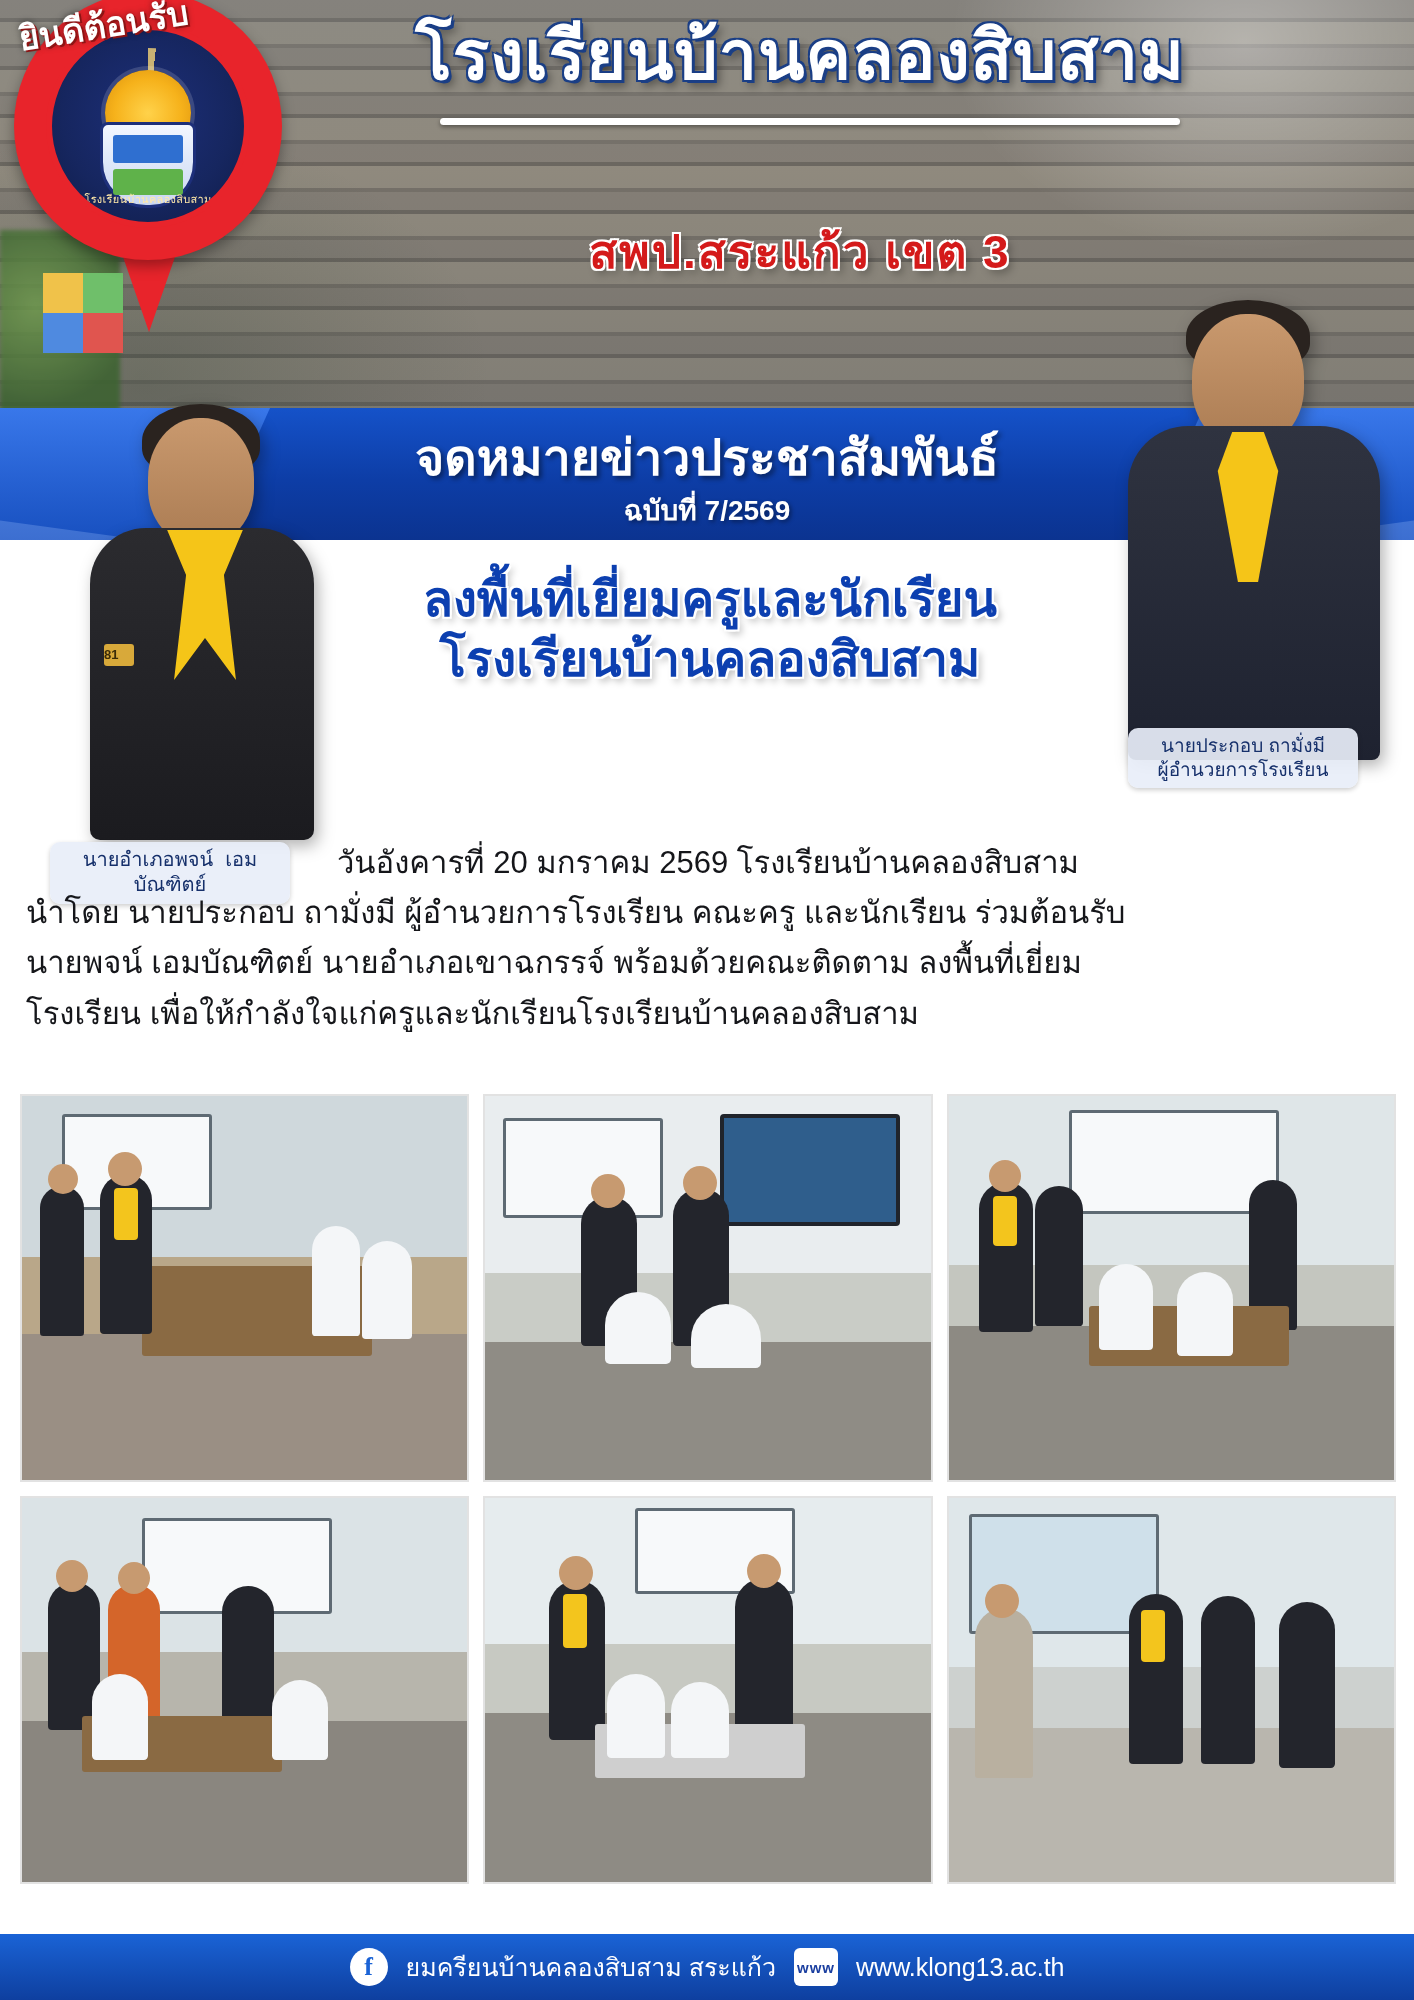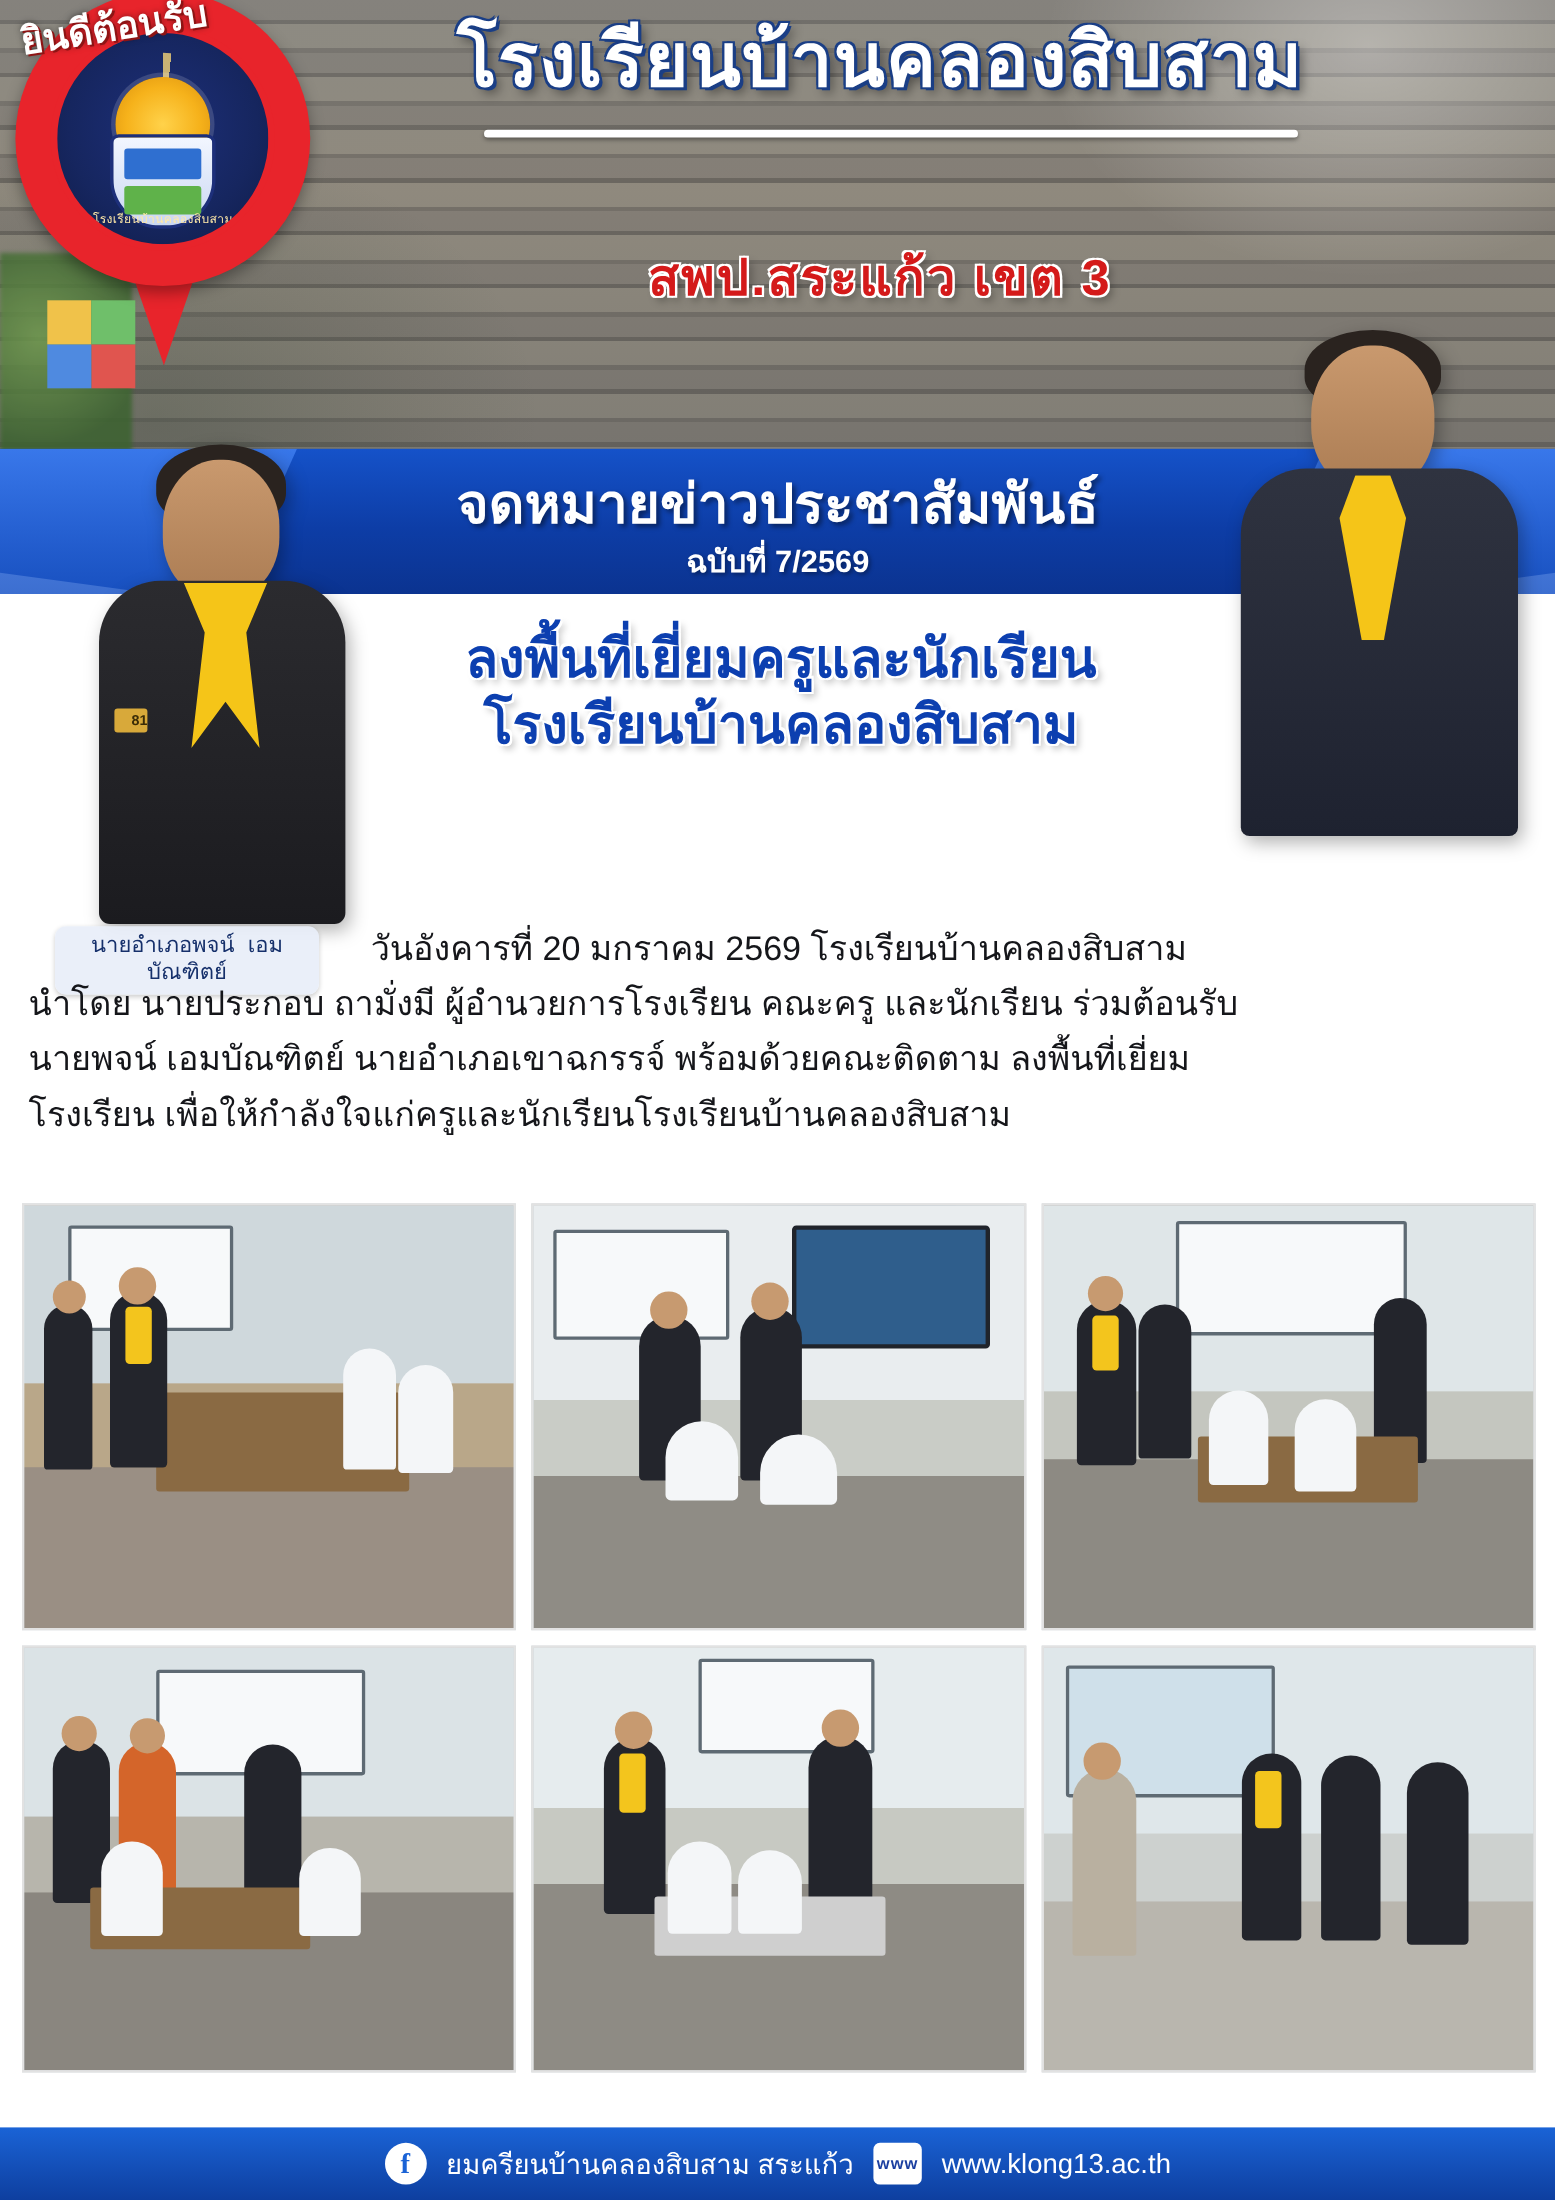--- a/index.html
+++ b/index.html
@@ -216,21 +216,21 @@
     border-radius: 56px 56px 10px 10px;
   }
   .left-scarf{
     position:absolute; left:92px; top:130px; width:86px; height:150px;
     background:#f5c518;
     clip-path: polygon(6% 0, 94% 0, 72% 30%, 86% 100%, 50% 72%, 14% 100%, 28% 30%);
   }
   .left-badge{
     position:absolute; left:34px; top:244px; width:30px; height:22px;
     background:#d8a93a; border-radius:3px; font-size:13px; color:#3b2c07;
-    text-align:right; line-height:22px; font-weight:bold;
+    text-align:left; line-height:22px; font-weight:bold;
   }
 
   .right-hair{ left:66px; top:0px; width:124px; height:72px; }
   .right-head{ left:72px; top:14px; width:112px; height:132px; }
   .right-suit{
     left:8px; top:126px; width:252px; height:334px;
     background: linear-gradient(180deg,#2f3340 0%,#1e2230 100%);
     border-radius: 60px 60px 8px 8px;
   }
   .right-shirt{
@@ -379,20 +379,24 @@
     <div class="left-badge">81</div>
   </div>
   <div class="name-plate plate-left">นายอำเภอพจน์  เอมบัณฑิตย์</div>
 
   <div class="person person-right">
     <div class="p-hair right-hair"></div>
     <div class="p-head right-head"></div>
     <div class="p-body right-suit"></div>
     <div class="right-shirt"></div>
   </div>
+  <div class="name-plate plate-right">
+    <div>นายประกอบ  ถามั่งมี</div>
+    <div>ผู้อำนวยการโรงเรียน</div>
+  </div>
 
   <div class="body-text">
     <span class="l1">วันอังคารที่ 20 มกราคม 2569 โรงเรียนบ้านคลองสิบสาม</span>
     <span class="l">นำโดย นายประกอบ  ถามั่งมี ผู้อำนวยการโรงเรียน คณะครู และนักเรียน ร่วมต้อนรับ</span>
     <span class="l">นายพจน์  เอมบัณฑิตย์ นายอำเภอเขาฉกรรจ์ พร้อมด้วยคณะติดตาม ลงพื้นที่เยี่ยม</span>
     <span class="l">โรงเรียน เพื่อให้กำลังใจแก่ครูและนักเรียนโรงเรียนบ้านคลองสิบสาม</span>
   </div>
 
   <div class="grid">
 

